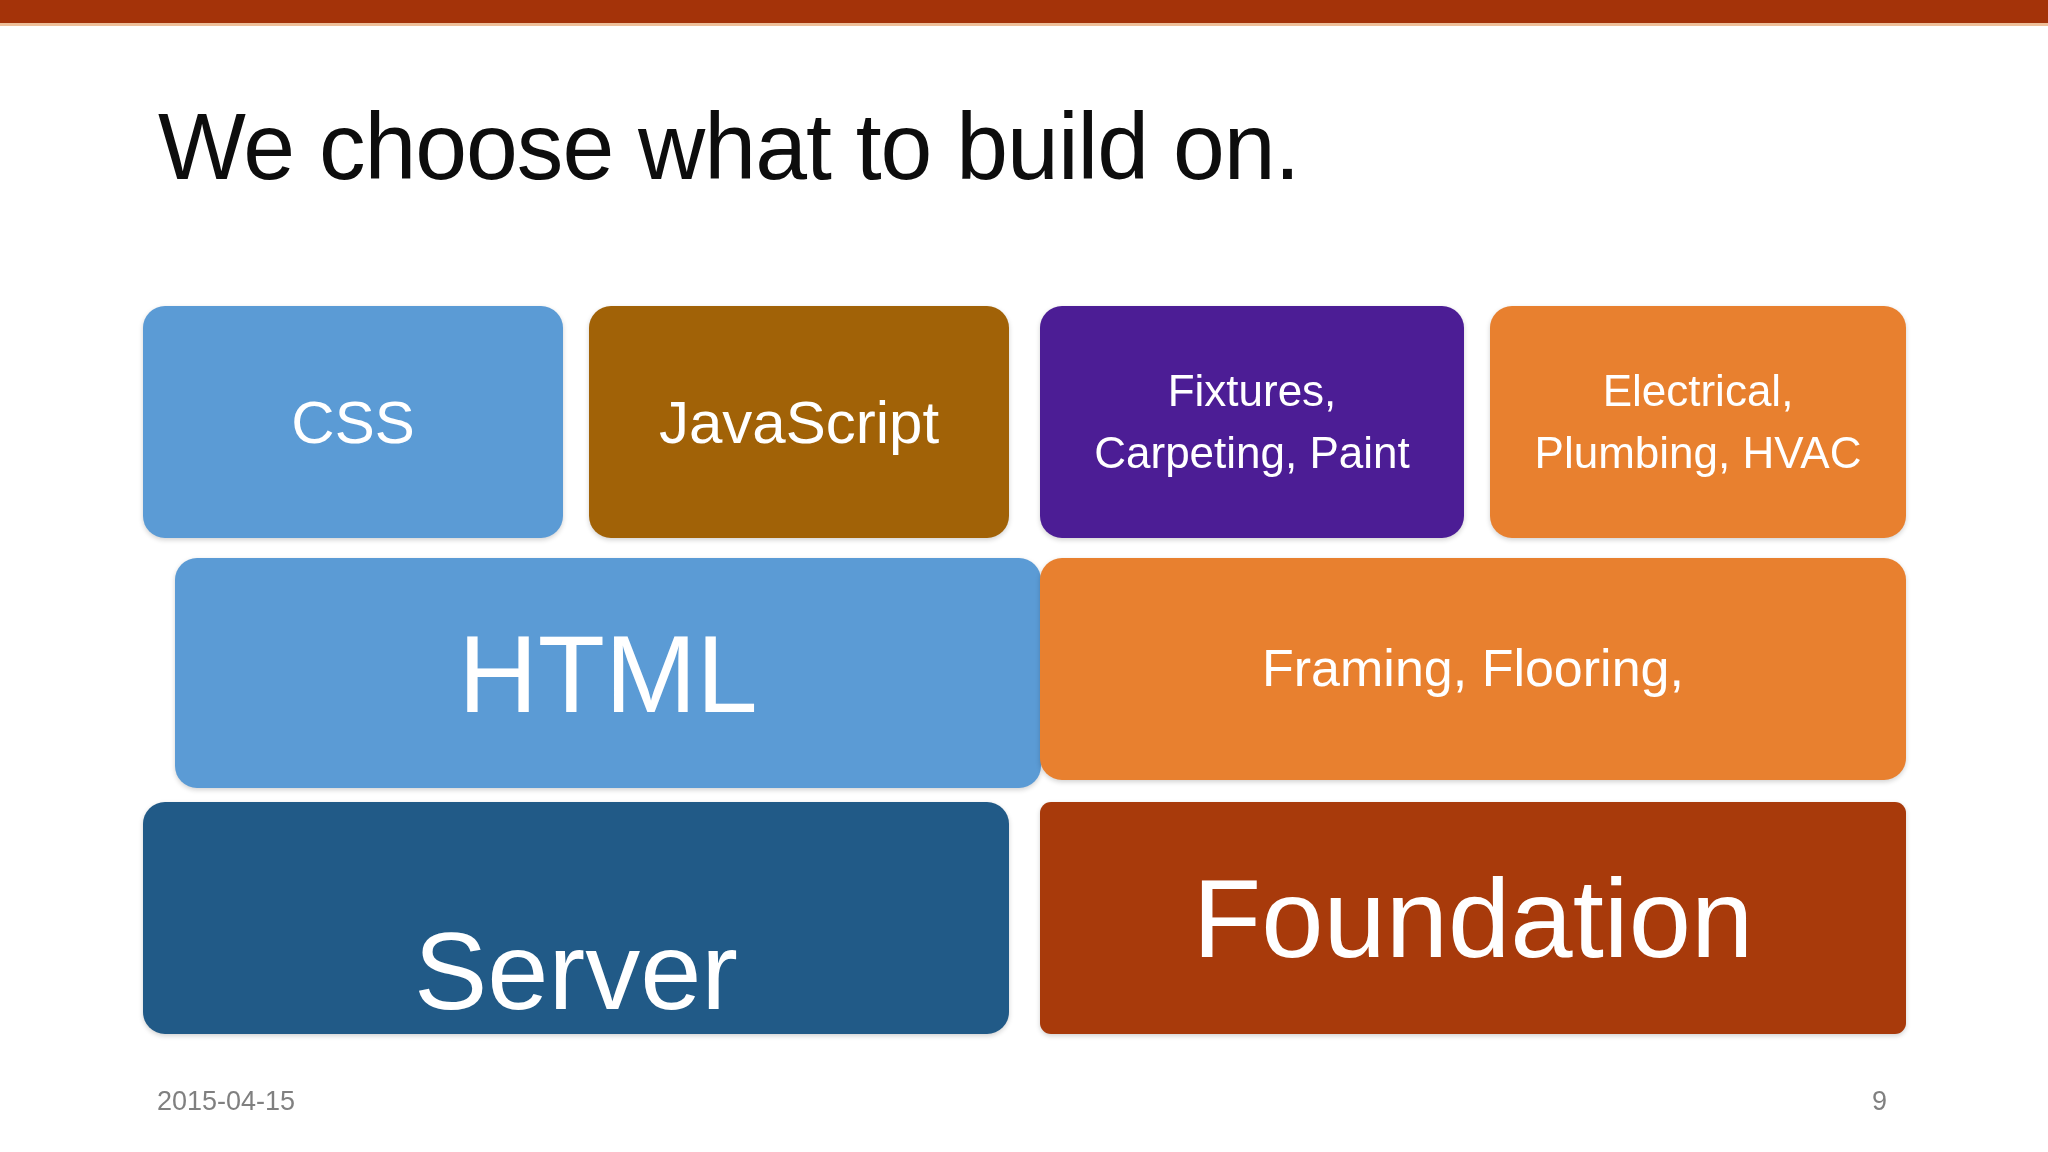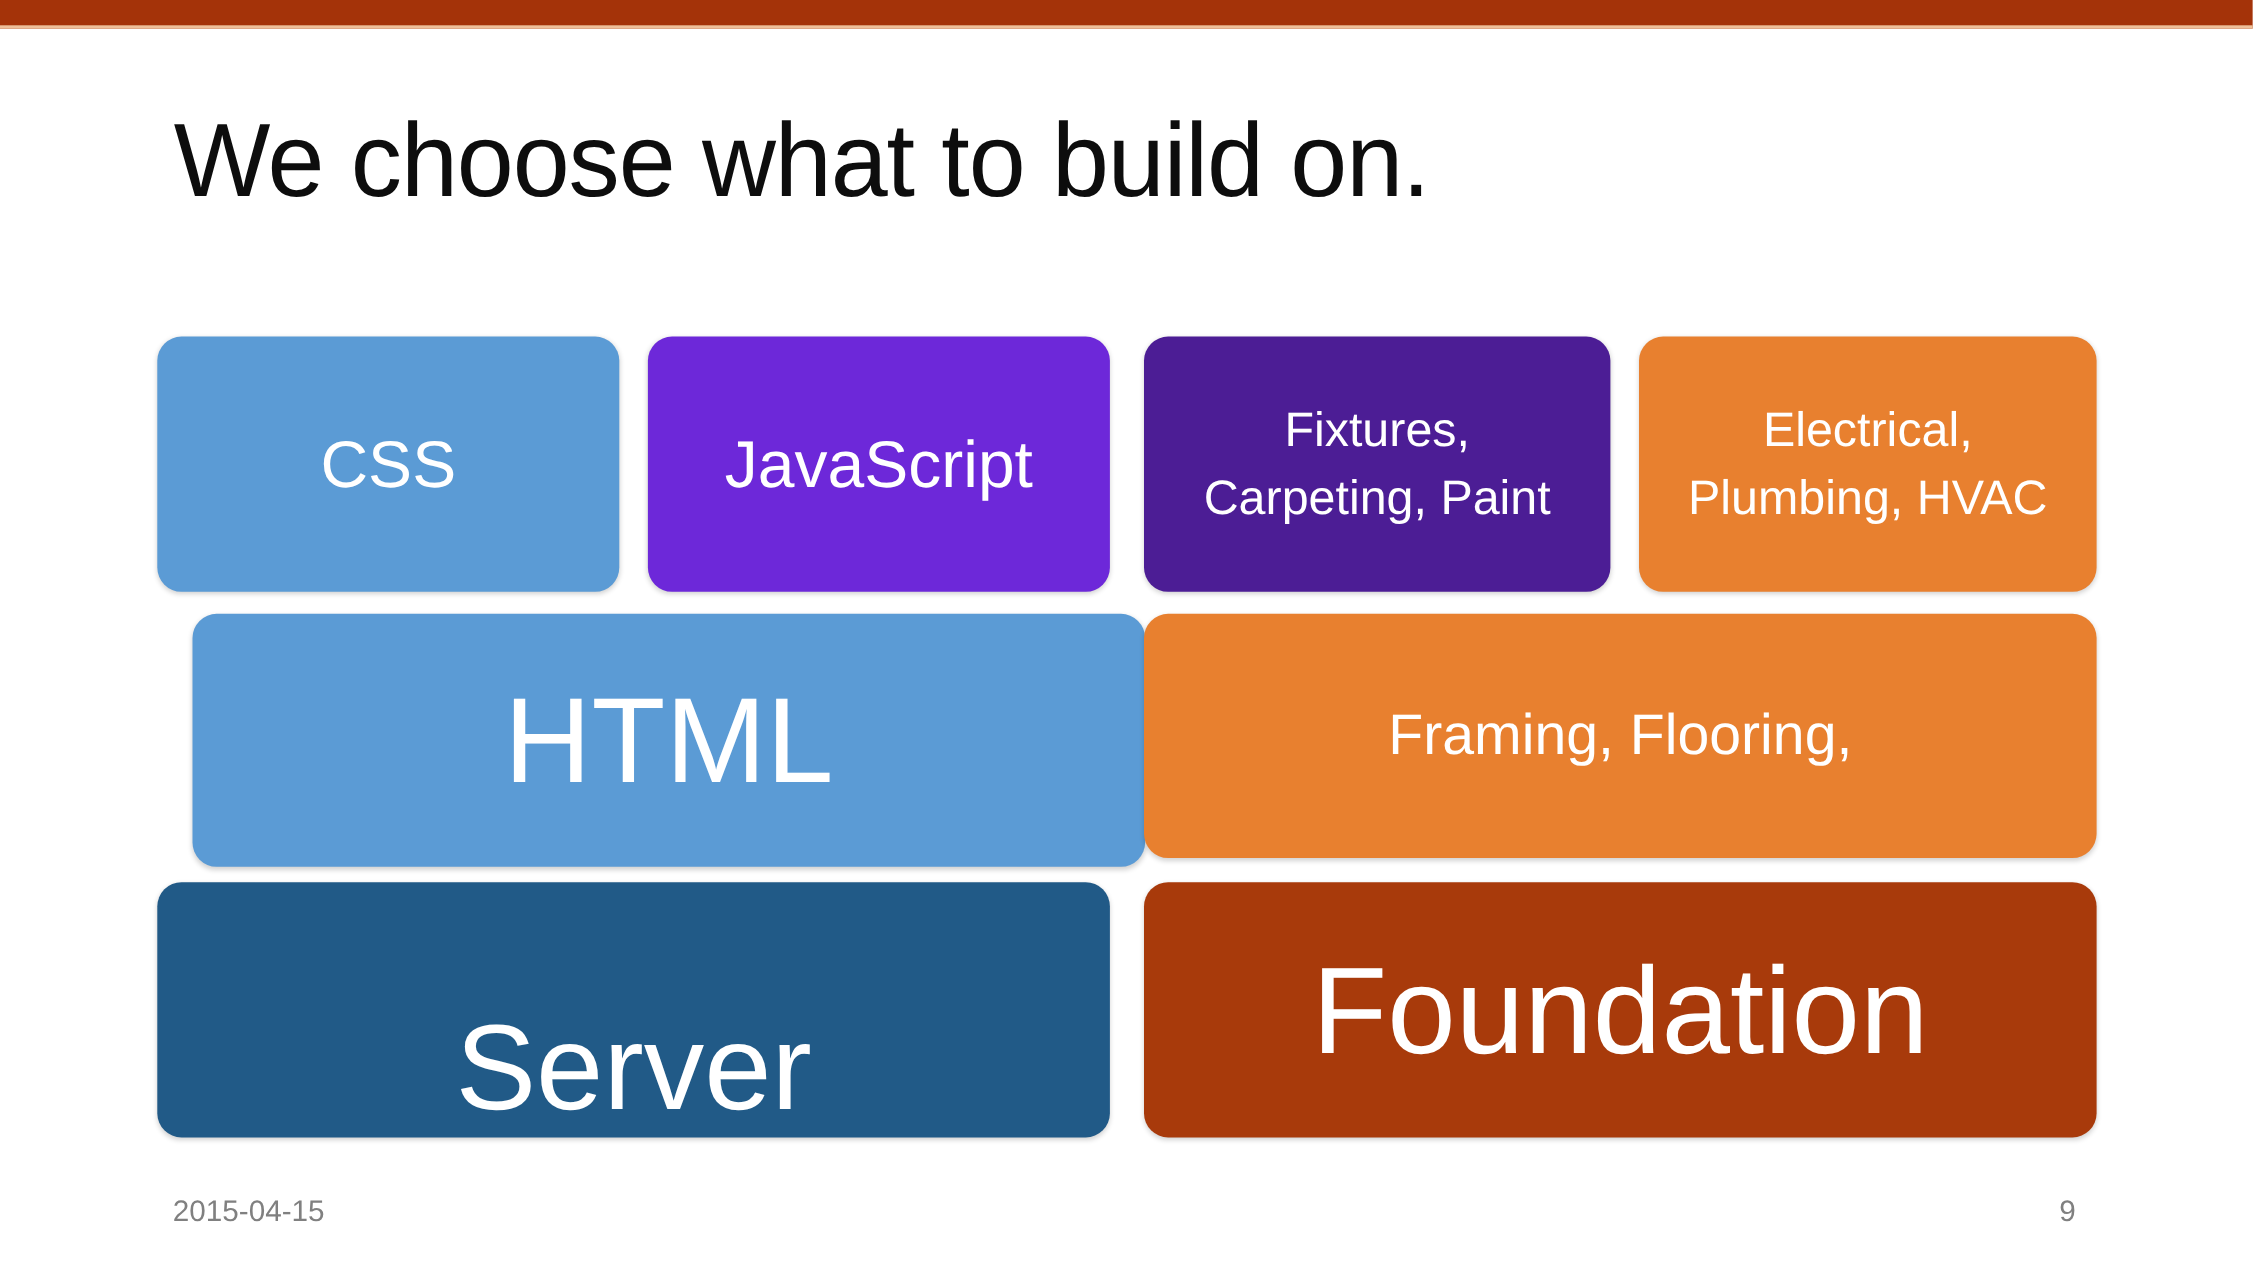--- a/index.html
+++ b/index.html
@@ -83,21 +83,21 @@
 <div class="slide">
 
   <div class="top-bar" style="background-color: rgb(164, 51, 9);"></div>
 
   <h1 class="title">We choose what to build on.</h1>
 
   <div class="box box-css" style="background-color: rgb(91, 155, 213);">
     <span>CSS</span>
   </div>
 
-  <div class="box box-javascript" style="background-color: #6d28d9;">
+  <div class="box box-javascript" style="background-color: #a16207;">
     <span>JavaScript</span>
   </div>
 
   <div class="box box-fixtures" style="background-color: #4c1d95;">
     <span>Fixtures,</span>
     <span>Carpeting, Paint</span>
   </div>
 
   <div class="box box-electrical" style="background-color: rgb(232, 128, 47);">
     <span>Electrical,</span>
@@ -109,20 +109,20 @@
   </div>
 
   <div class="box box-framing" style="background-color: rgb(232, 128, 47);">
     <span>Framing, Flooring,</span>
   </div>
 
   <div class="box box-server" style="background-color: rgb(33, 90, 135);">
     <span>Server</span>
   </div>
 
-  <div class="box box-foundation" style="background-color: rgb(168, 58, 11);">
+  <div class="box box-foundation" style="background-color: rgb(168, 58, 11); border-radius: 11px;">
     <span>Foundation</span>
   </div>
 
   <div class="footer-date">2015-04-15</div>
   <div class="footer-page">9</div>
 
 </div>
 
 </body></html>

